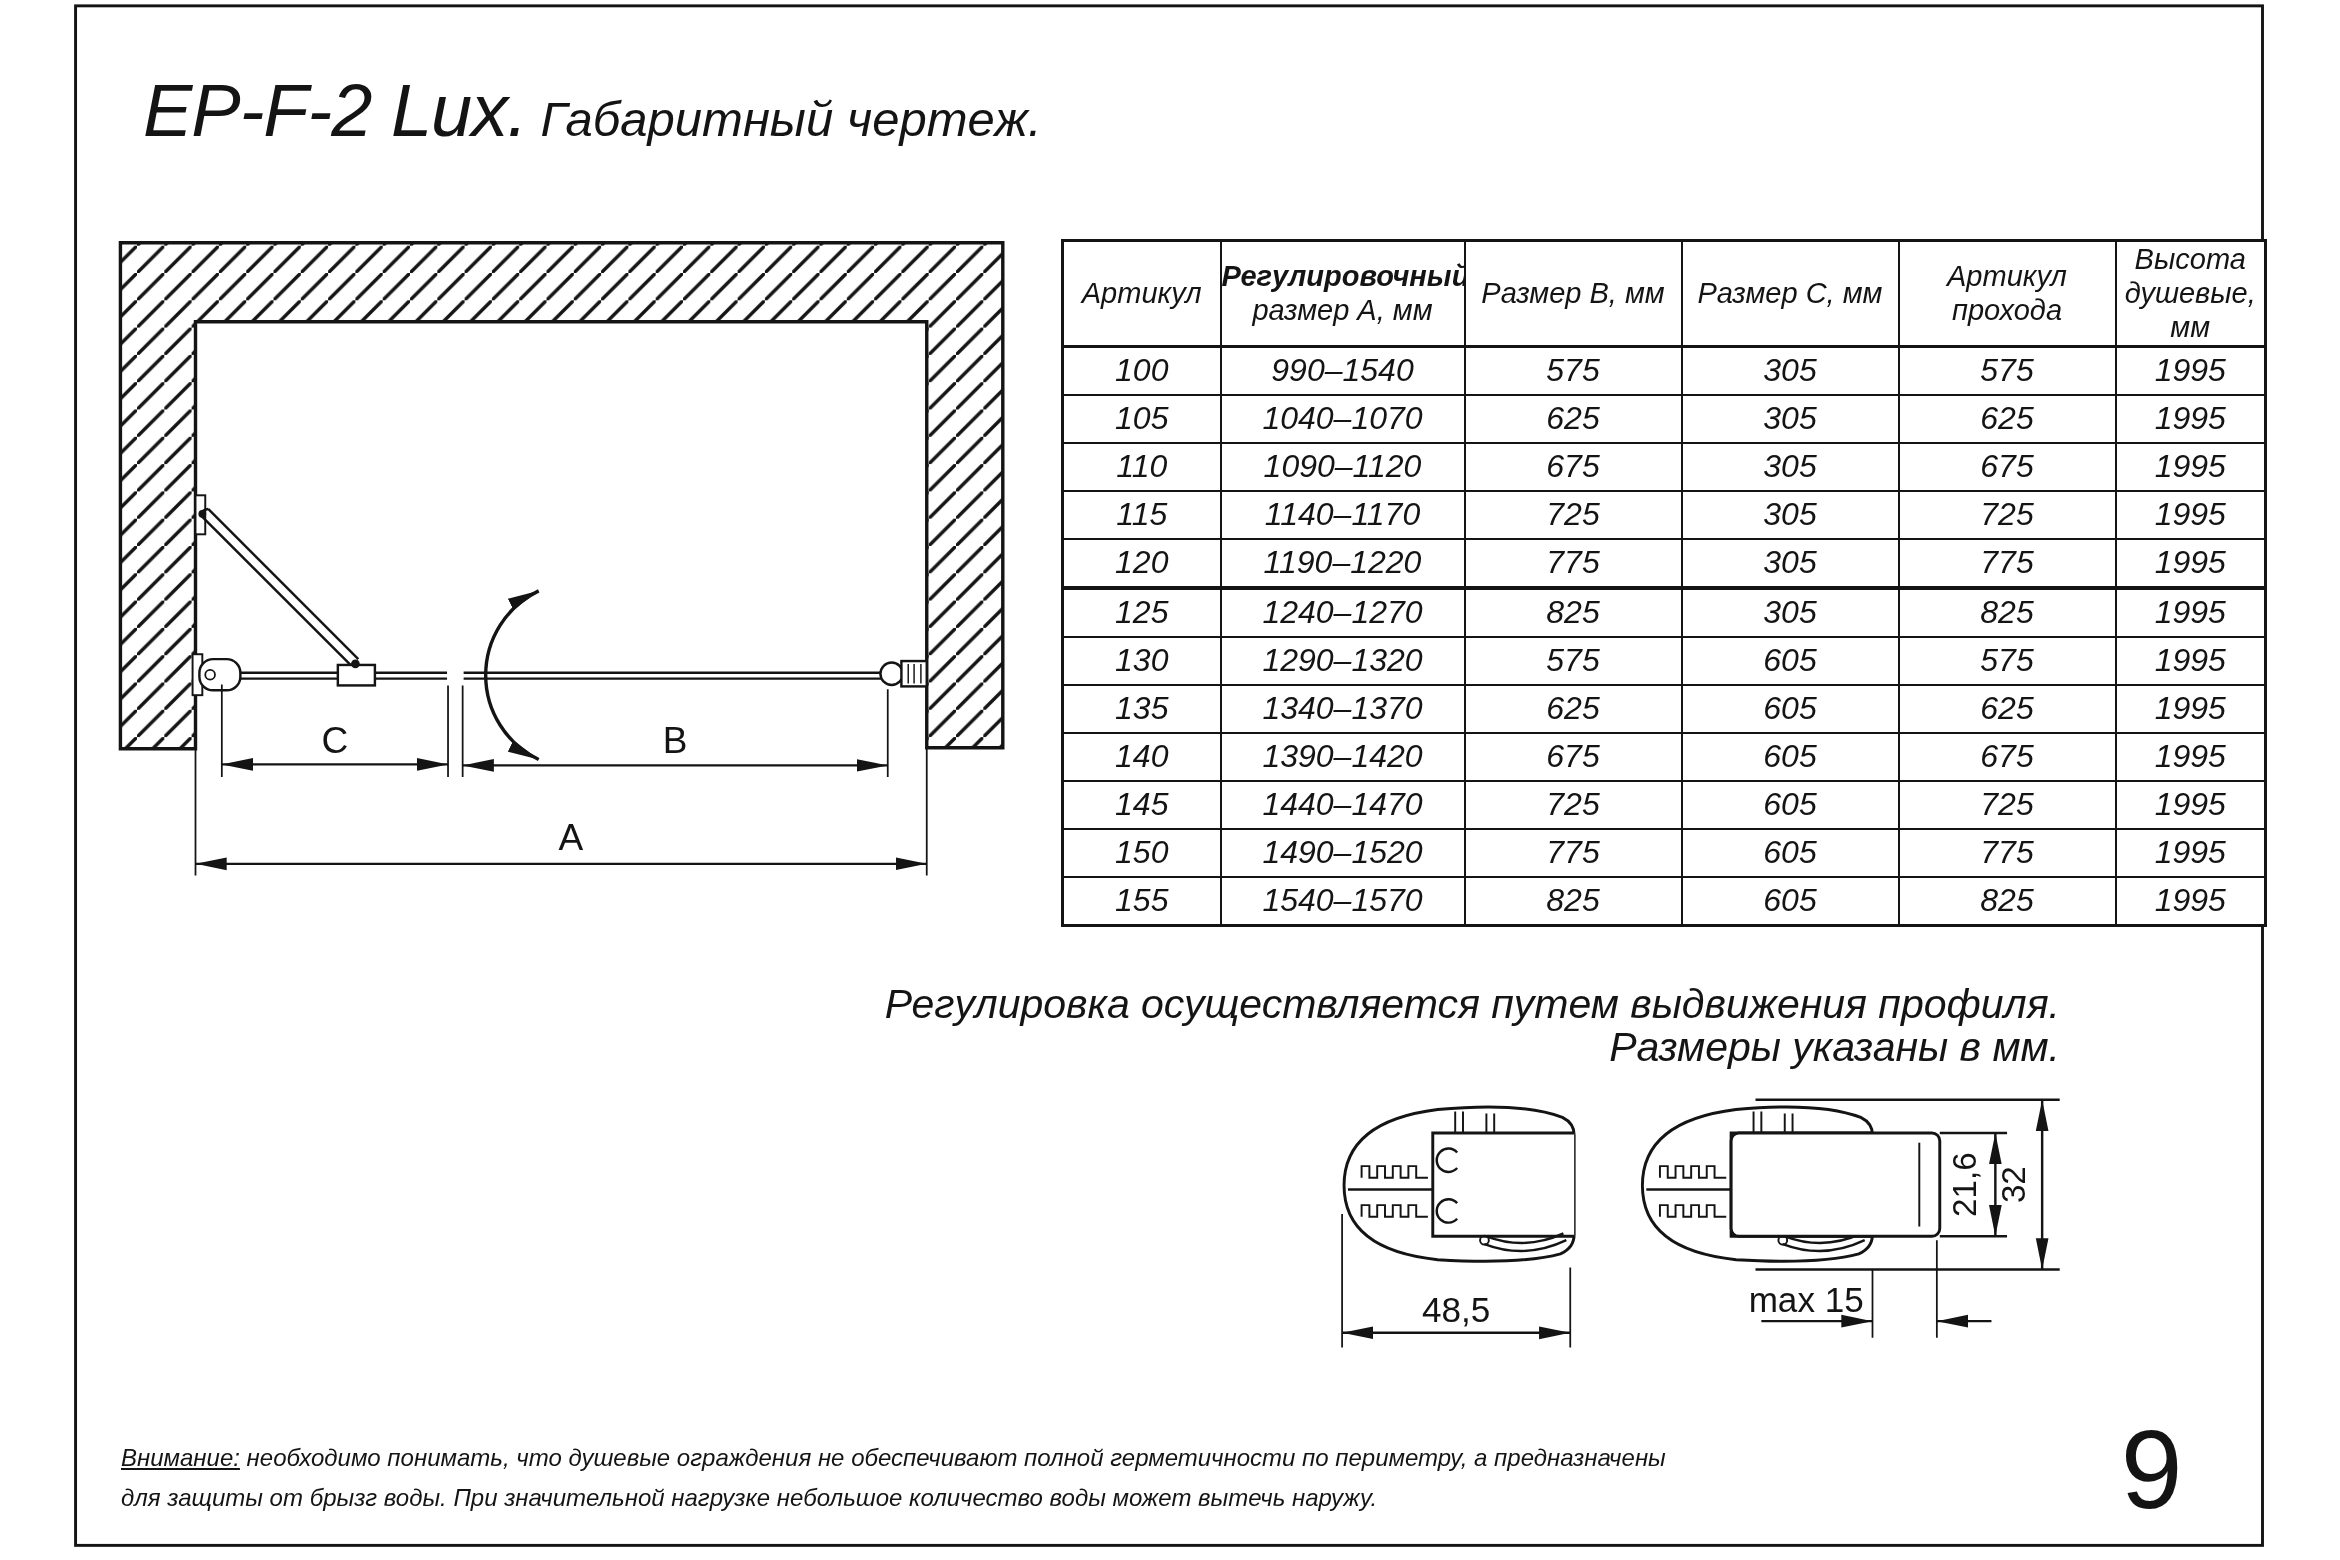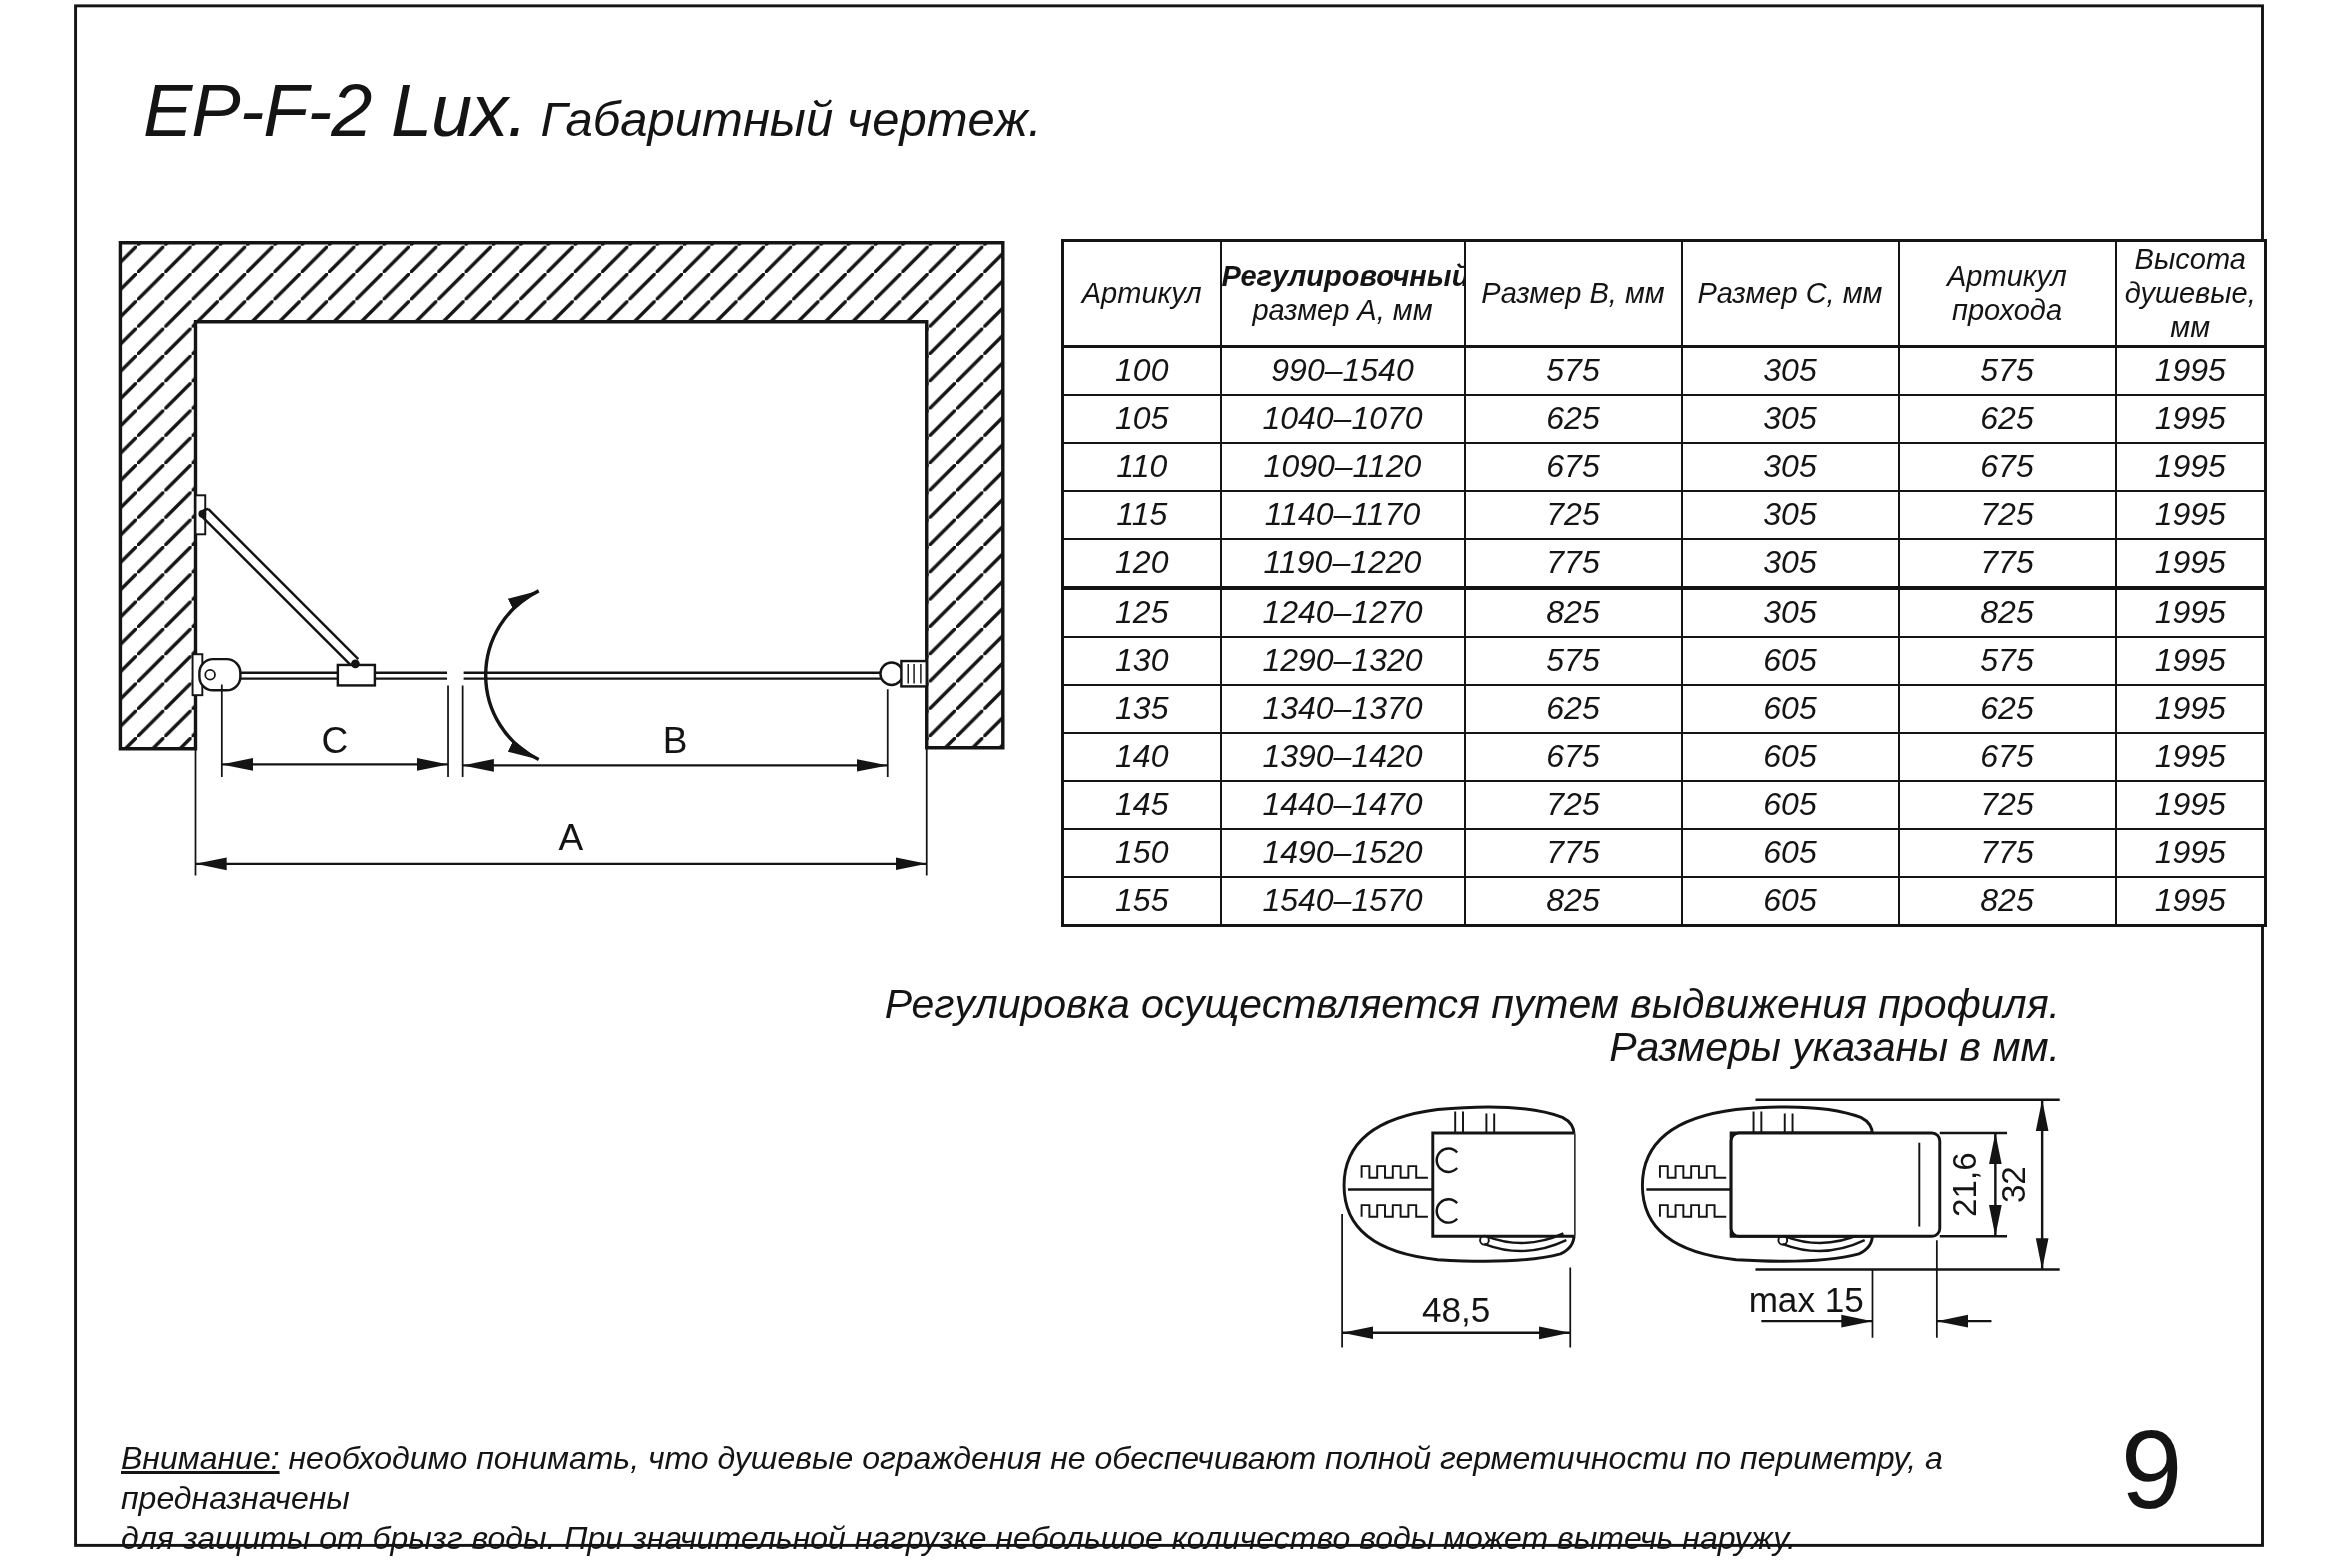--- a/index.html
+++ b/index.html
@@ -22,21 +22,21 @@
   table.spec{border:3.9px solid #141414;}
   table.spec thead th{height:98px;font-size:29px;font-weight:normal;line-height:1.18;border-bottom-width:3.9px;}
   table.spec thead b{font-weight:bold;margin-top:20px;}
   table.spec tbody td{height:46px;font-size:32px;}
   table.spec tbody tr.thick-bottom td{border-bottom-width:4.9px;margin-top:8px;}
   
   .notes{position:absolute;right:281px;top:983px;text-align:right;font-style:italic;
          font-size:41px;line-height:43px;white-space:nowrap;}
   
   .warning{position:absolute;left:121px;top:1438px;width:1931px;font-style:italic;
-           font-size:32px;line-height:40px;}
+           font-size:24px;line-height:40px;}
   .warning .u{text-decoration:underline;}
   
   .page-number{position:absolute;left:2093px;top:1406px;width:117px;text-align:center;
                font-size:111px;font-style:normal;}
 </style>
 </head>
 <body>
 
 <div id="page">
 

